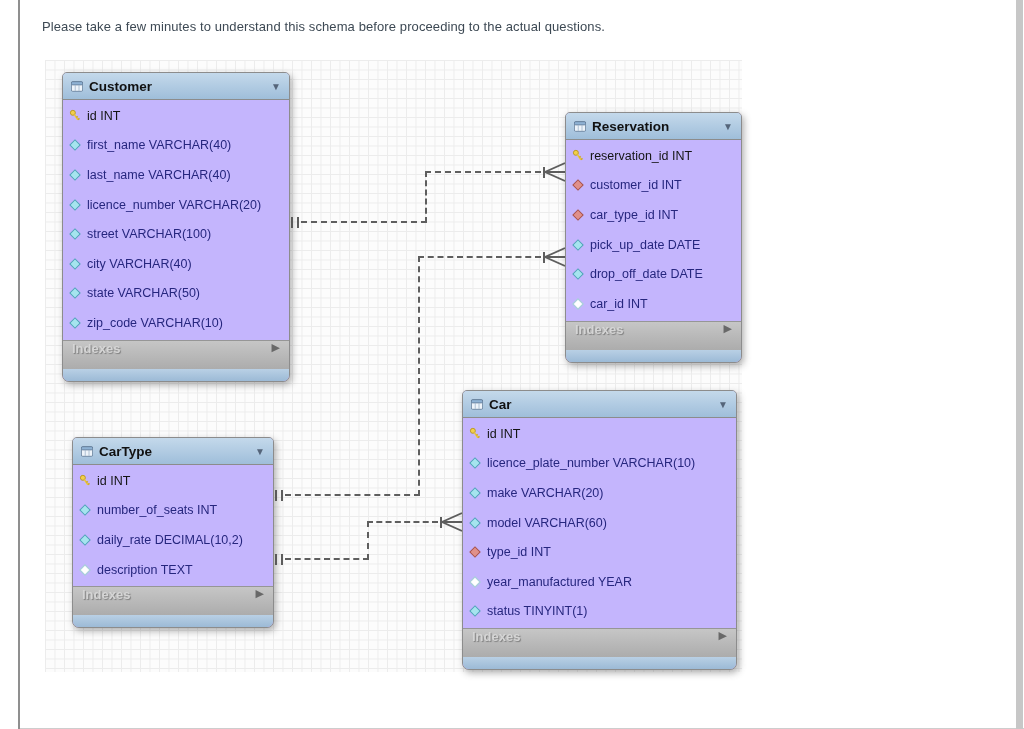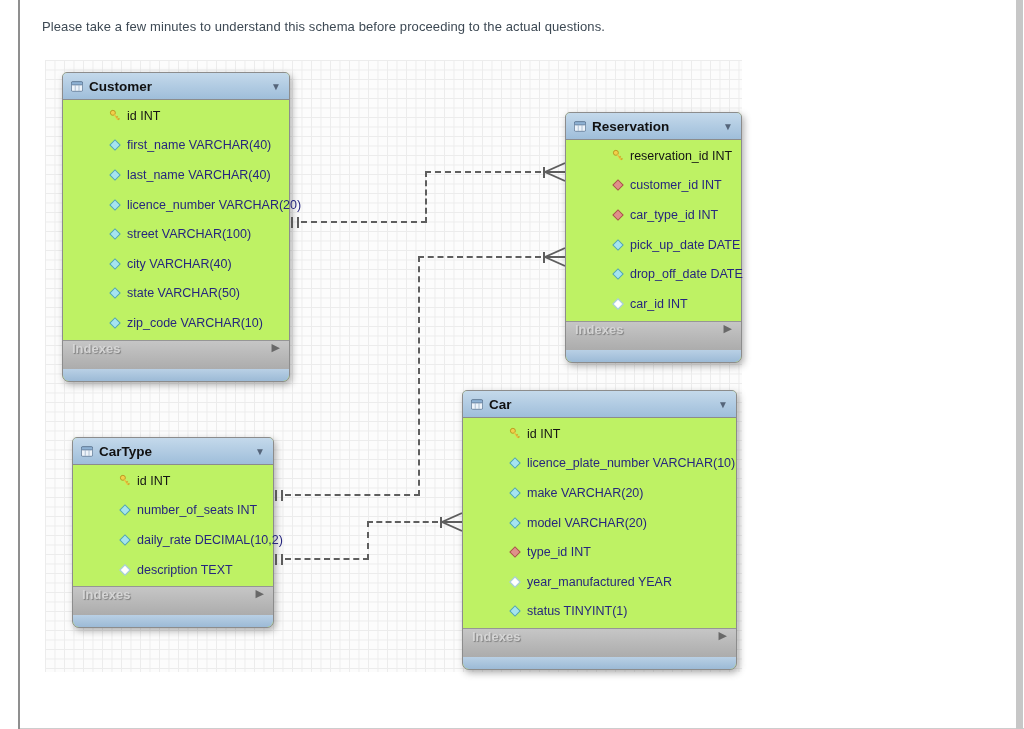--- a/index.html
+++ b/index.html
@@ -15,32 +15,32 @@
     white-space:nowrap;letter-spacing:.1px;
   }
   .canvas{
     position:absolute;left:45px;top:60px;width:697px;height:612px;
     background-color:#fcfcfc;
     background-image:linear-gradient(#ececec 1px, transparent 1px),
                      linear-gradient(90deg,#ececec 1px, transparent 1px);
     background-size:9.5px 9.5px;
   }
   .entity{
-    position:absolute;background:#bef264;border:1px solid #8c8c8c;
+    position:absolute;background:#c4b5fd;border:1px solid #8c8c8c;
     border-radius:5px 5px 7px 7px;
     box-shadow:2px 3px 7px rgba(80,80,80,.45);
   }
   .entity-header{
     height:26px;display:flex;align-items:center;gap:6px;padding:0 8px;
     background:linear-gradient(#c4d9eb,#9fbeda);
     border-bottom:1px solid #8c8c8c;border-radius:4px 4px 0 0;
   }
   .entity-title{font-size:13.5px;font-weight:bold;color:#111;}
   .collapse-arrow{margin-left:auto;font-size:10px;color:#55657a;}
-  .entity-rows{padding:1px 8px 2px 0;margin-left:40px;}
+  .entity-rows{padding:1px 8px 2px 0;}
   .entity-row{height:29.6px;display:flex;align-items:center;gap:6px;padding:0 6px;}
   .field-label{font-size:12.5px;color:#26267e;white-space:nowrap;}
   .entity-row.pk .field-label{color:#141414;}
   .field-icon{width:12px;height:12px;flex:0 0 12px;display:inline-flex;align-items:center;justify-content:center;}
   .entity-indexes{
     height:28px;display:flex;align-items:flex-start;padding:0 9px;
     background:linear-gradient(#c6c6c6,#acacac);border-top:1px solid #969696;
   }
   .indexes-label{font-size:13px;font-weight:bold;color:#d5d5d5;text-shadow:1px 1px 1px #7e7e7e;}
   .expand-arrow{margin-left:auto;font-size:11px;color:#686868;}
@@ -289,21 +289,21 @@
             </svg>
           </span>
     <span class="field-label">make VARCHAR(20)</span>
   </div>
         <div class="entity-row">
     <span class="field-icon">
             <svg width="12" height="12" viewBox="0 0 12 12">
               <rect x="2.4" y="2.4" width="7.2" height="7.2" transform="rotate(45 6 6)" fill="#a5e4ee" stroke="#4fa3b8"></rect>
             </svg>
           </span>
-    <span class="field-label">model VARCHAR(20)</span>
+    <span class="field-label">model VARCHAR(60)</span>
   </div>
         <div class="entity-row">
     <span class="field-icon">
             <svg width="12" height="12" viewBox="0 0 12 12">
               <rect x="2.4" y="2.4" width="7.2" height="7.2" transform="rotate(45 6 6)" fill="#e0908a" stroke="#a85048"></rect>
             </svg>
           </span>
     <span class="field-label">type_id INT</span>
   </div>
         <div class="entity-row">

